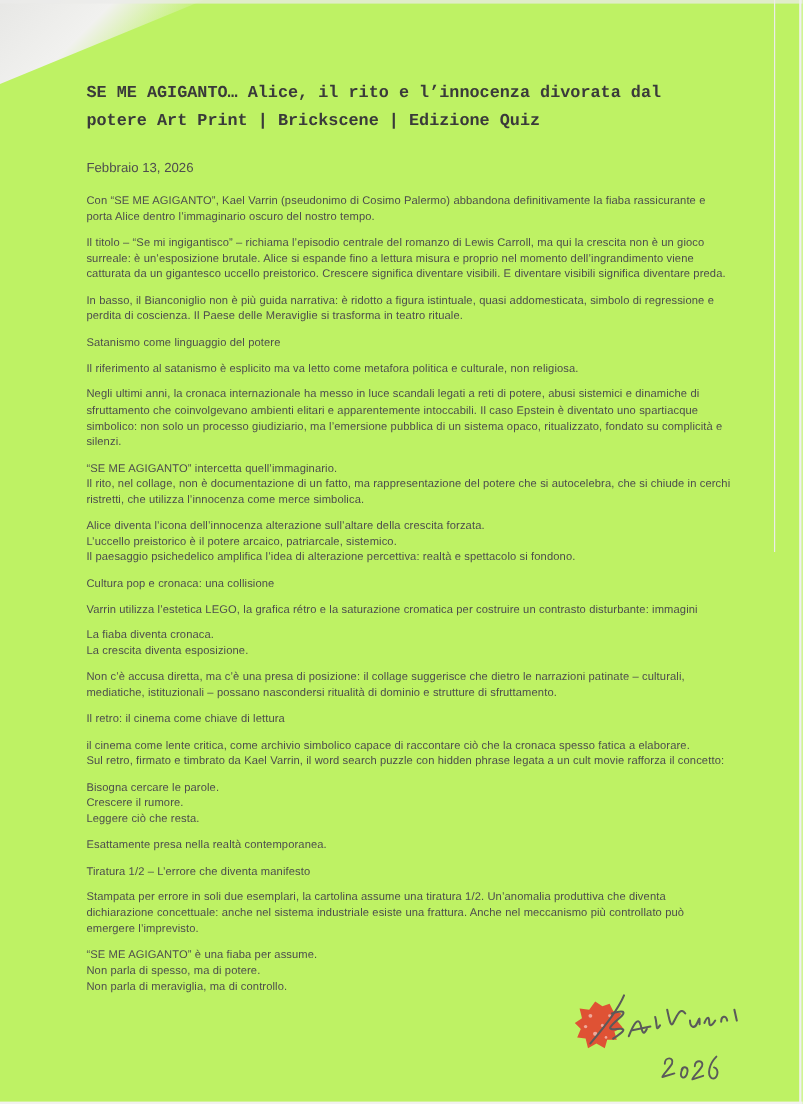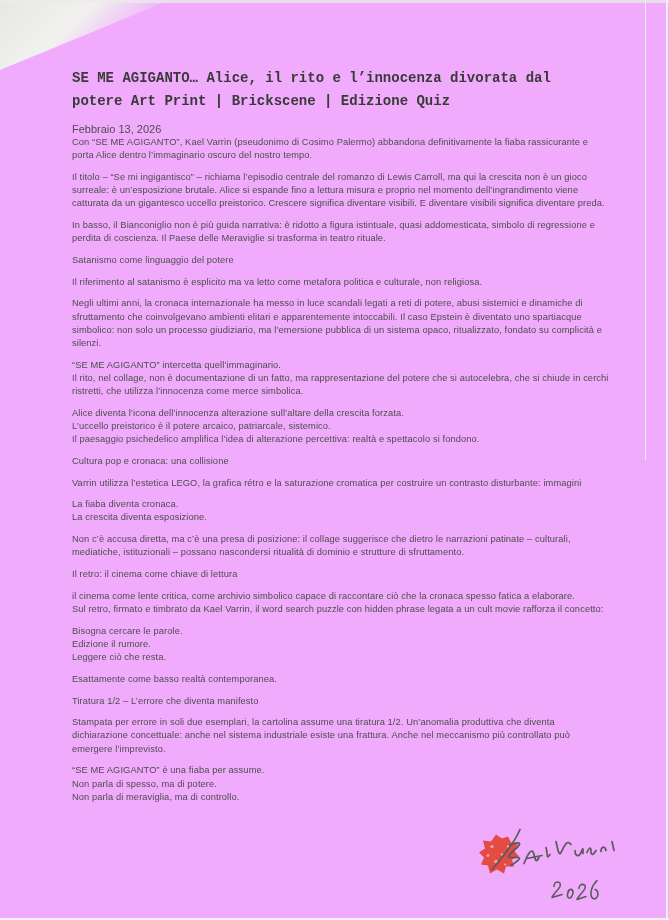--- a/index.html
+++ b/index.html
@@ -3,21 +3,21 @@
 <meta charset="utf-8">
 <style>
   html, body { margin: 0; padding: 0; }
   body {
     width: 669px; height: 920px;
     background: #ffffff;
     font-family: "Liberation Sans", sans-serif;
     position: relative;
     overflow: hidden;
   }
-  .page { position: absolute; inset: 0; background: #f0abfc; }
+  .page { position: absolute; inset: 0; background: #bef264; }
 
   
   .scan-corner {
     position: absolute; top: 0; left: 0; width: 170px; height: 70px;
     background: linear-gradient(135deg, #e7e7e5 0%, #f1f1ef 40%, rgba(255,255,255,0) 75%);
     clip-path: polygon(0 0, 100% 0, 0 100%);
   }
   .scan-top { position: absolute; top: 0; left: 0; right: 0; height: 3px; background: #ebebe9; opacity: .75; }
   .scan-line-mid { position: absolute; left: 645px; top: 0; width: 1px; height: 460px; background: #ececea; }
   .scan-edge-right { position: absolute; right: 1px; top: 0; width: 2px; height: 100%; background: #f0f0ee; }
@@ -27,26 +27,26 @@
 
   .title {
     margin: 0;
     font-family: "Liberation Mono", "DejaVu Sans Mono", monospace;
     font-weight: 700;
     font-size: 14px;
     line-height: 22.5px;
     color: #3a3a3a;
   }
   .date {
-    margin-top: 10px;
+    margin-top: 21px;
     font-size: 11px;
     line-height: 14px;
     color: #4e4e4e;
   }
-  .body-text { }
+  .body-text { margin-top: 14px; }
   .block { margin-bottom: 8.5px; }
   .ln {
     font-size: 9.3px;
     line-height: 13.2px;
     letter-spacing: 0.1px;
     color: #4d4d4d;
     white-space: nowrap;
   }
 
   .sig { position: absolute; left: 458px; top: 826px; width: 185px; height: 90px; }
@@ -119,25 +119,25 @@
       </div>
       <div class="block">
         <div class="ln">Il retro: il cinema come chiave di lettura</div>
       </div>
       <div class="block">
         <div class="ln">il cinema come lente critica, come archivio simbolico capace di raccontare ciò che la cronaca spesso fatica a elaborare.</div>
         <div class="ln">Sul retro, firmato e timbrato da Kael Varrin, il word search puzzle con hidden phrase legata a un cult movie rafforza il concetto:</div>
       </div>
       <div class="block">
         <div class="ln">Bisogna cercare le parole.</div>
-        <div class="ln">Edizione il rumore.</div>
+        <div class="ln">Crescere il rumore.</div>
         <div class="ln">Leggere ciò che resta.</div>
       </div>
       <div class="block">
-        <div class="ln">Esattamente come basso realtà contemporanea.</div>
+        <div class="ln">Esattamente presa nella realtà contemporanea.</div>
       </div>
       <div class="block">
         <div class="ln">Tiratura 1/2 – L’errore che diventa manifesto</div>
       </div>
       <div class="block">
         <div class="ln">Stampata per errore in soli due esemplari, la cartolina assume una tiratura 1/2. Un’anomalia produttiva che diventa</div>
         <div class="ln">dichiarazione concettuale: anche nel sistema industriale esiste una frattura. Anche nel meccanismo più controllato può</div>
         <div class="ln">emergere l’imprevisto.</div>
       </div>
       <div class="block">

